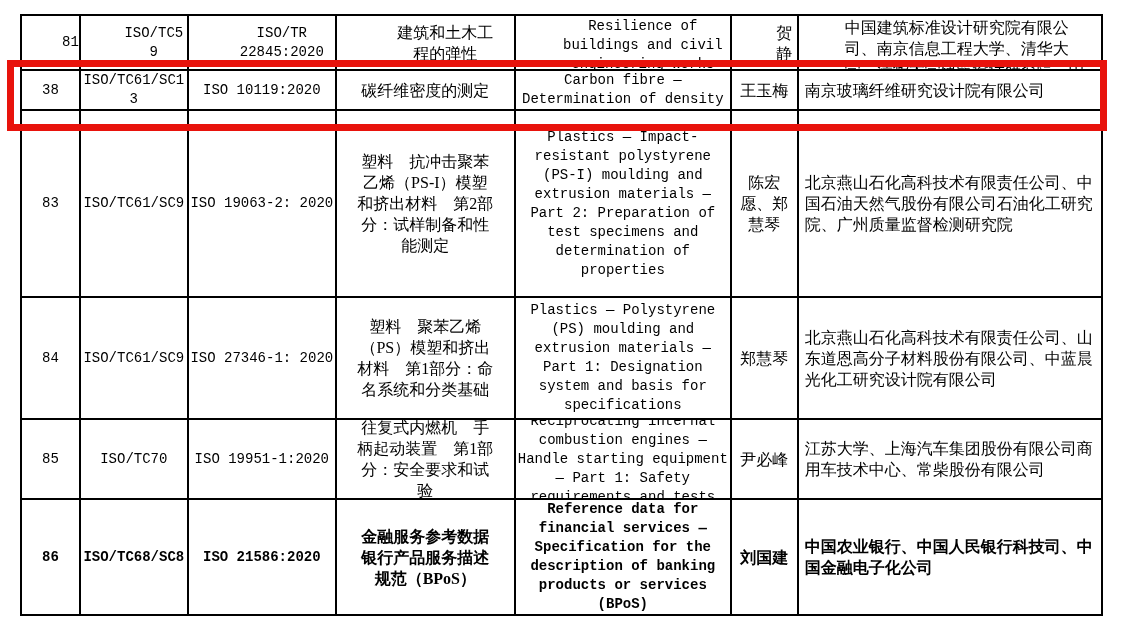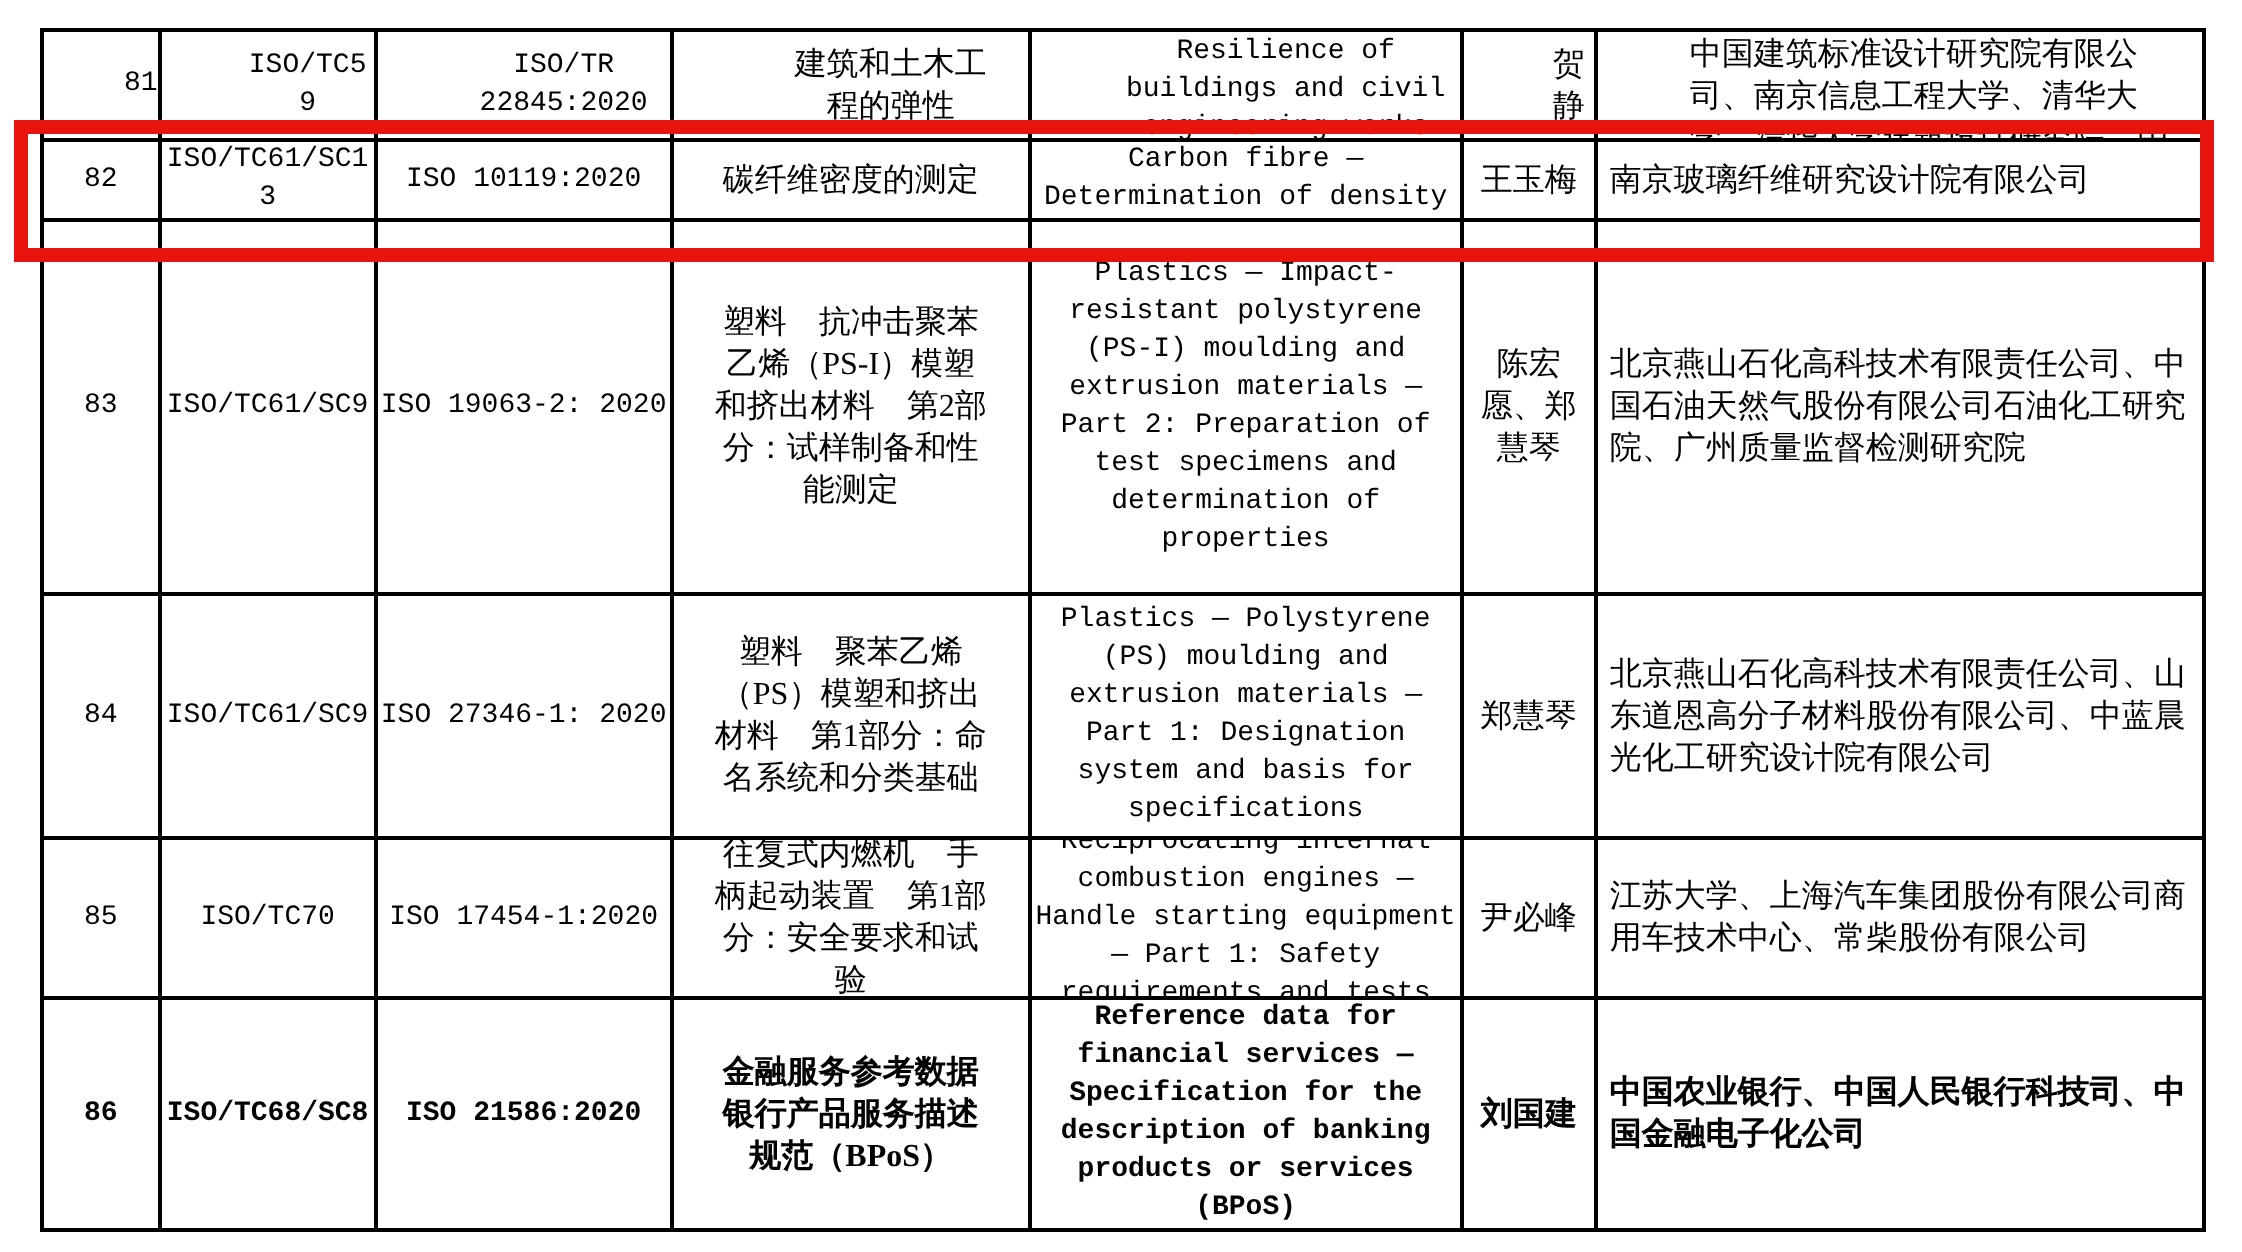--- a/index.html
+++ b/index.html
@@ -111,21 +111,21 @@
           </td>
         <td>
             <div class="cw c-person">贺静</div>
           </td>
         <td>
             <div class="cw c-orgs">中国建筑标准设计研究院有限公司、南京信息工程大学、清华大学、清华大学建筑设计研究院、中国科学院科技战略咨询研究院</div>
           </td>
       </tr>
       <tr class="r82">
         <td>
-            <div class="cw c-num">82</div>
+            <div class="cw c-num">38</div>
           </td>
         <td>
             <div class="cw c-tc">ISO/TC61/SC13</div>
           </td>
         <td>
             <div class="cw c-std">ISO 10119:2020</div>
           </td>
         <td>
             <div class="cw c-zh">碳纤维密度的测定</div>
           </td>
@@ -186,21 +186,21 @@
           </td>
       </tr>
       <tr class="r85">
         <td>
             <div class="cw c-num">85</div>
           </td>
         <td>
             <div class="cw c-tc">ISO/TC70</div>
           </td>
         <td>
-            <div class="cw c-std">ISO 17454-1:2020</div>
+            <div class="cw c-std">ISO 19951-1:2020</div>
           </td>
         <td>
             <div class="cw c-zh">往复式内燃机　手柄起动装置　第1部分：安全要求和试验</div>
           </td>
         <td>
             <div class="cw c-en">Reciprocating internal combustion engines — Handle starting equipment — Part 1: Safety requirements and tests</div>
           </td>
         <td>
             <div class="cw c-person">尹必峰</div>
           </td>

